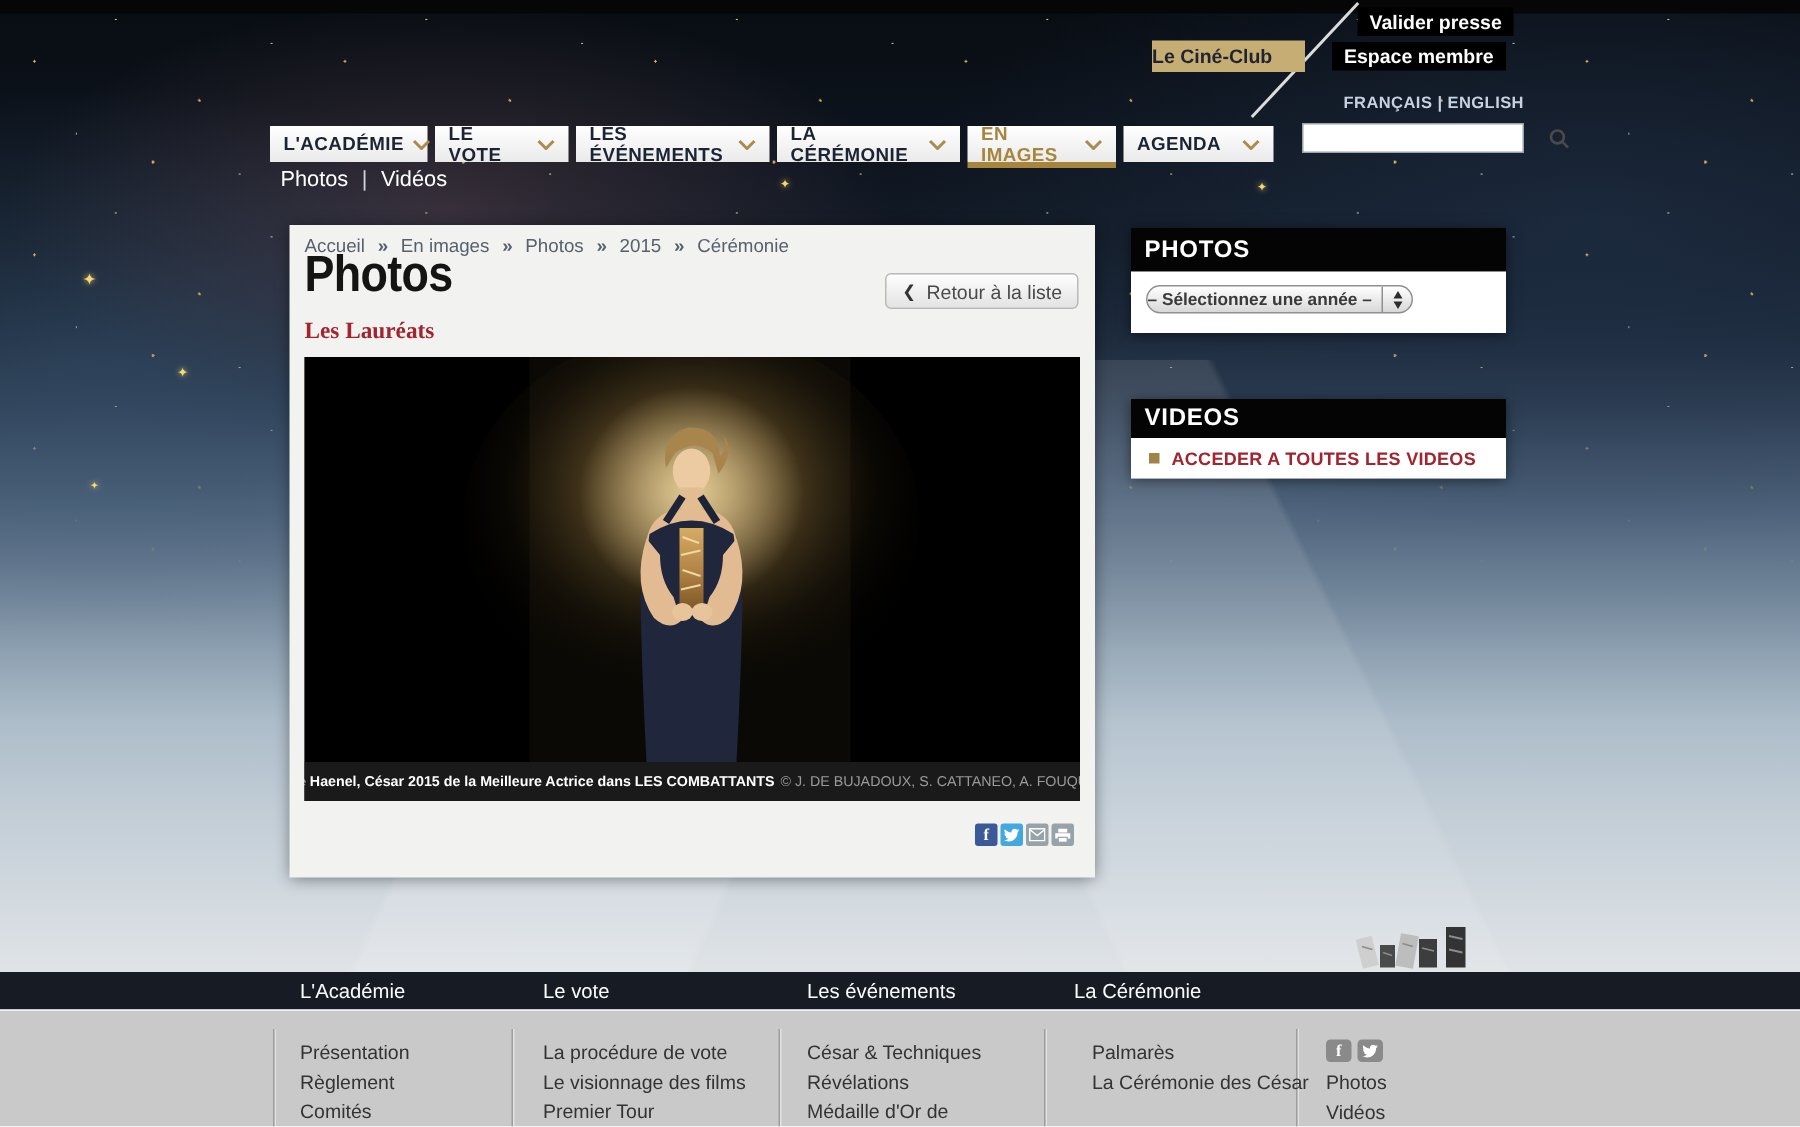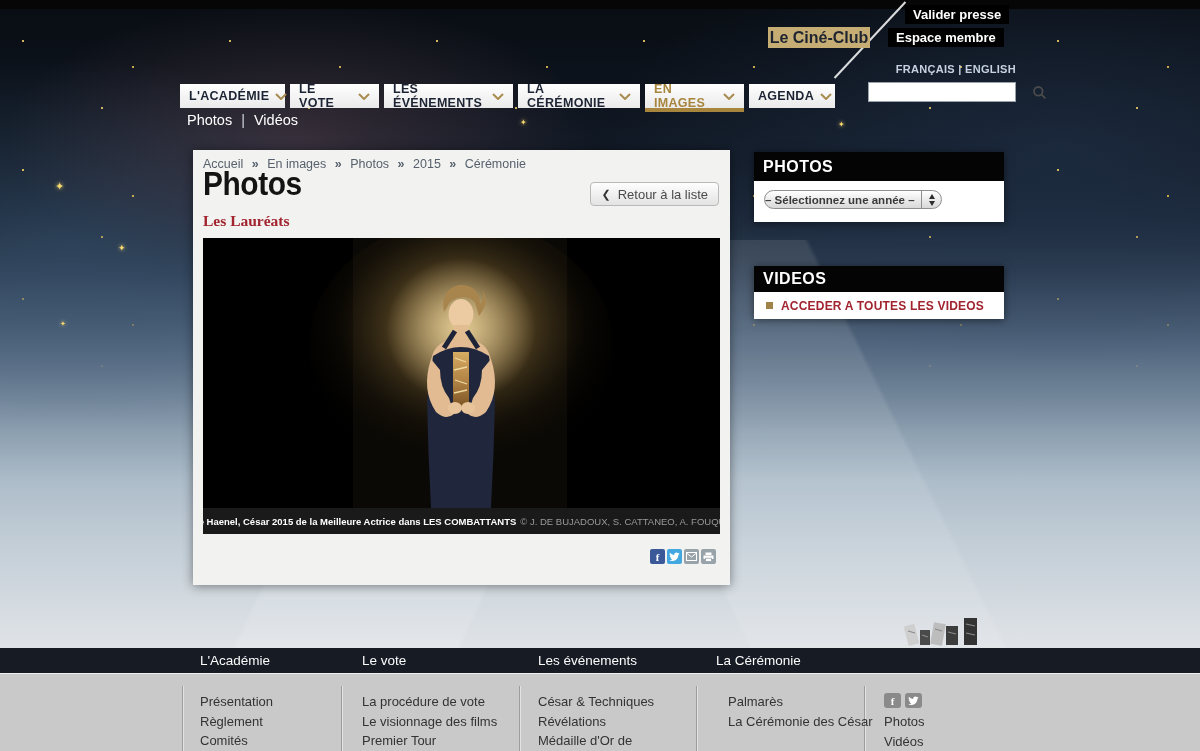--- a/index.html
+++ b/index.html
@@ -33,22 +33,22 @@
   .sparkle{color:#f7d96e;text-shadow:0 0 4px rgba(255,220,120,.9);pointer-events:none;}
   .top-strip{left:0;top:0;width:1200px;height:9px;background:#060606;}
   
   .logo{left:183px;top:11px;display:flex;align-items:flex-start;color:#fff;text-decoration:none;cursor:pointer;}
   .logo-text{margin-left:4px;line-height:1;transform:scaleX(.94);transform-origin:left top;}
   .logo-l1{font-size:21px;font-weight:bold;letter-spacing:.5px;}
   .logo-l2{font-size:9.5px;font-weight:bold;margin-top:2px;letter-spacing:.2px;}
   .logo-l3{font-size:7.3px;font-weight:bold;margin-top:2px;}
   .logo-l4{font-size:13.5px;font-weight:bold;margin-top:2px;letter-spacing:.4px;}
   .black-tab{background:#000;color:#fff;font-weight:bold;font-size:13px;padding:2px 8px;cursor:pointer;}
-  .gold-tab{left:768px;top:27px;width:102px;height:21px;background:#c5ad74;color:#1e2430;font-weight:bold;font-size:16px;
-    text-align:center;line-height:21px;cursor:pointer;}
+  .gold-tab{left:768px;top:27px;width:102px;height:21px;background:#c5ad74;color:#1e2430;font-weight:bold;font-size:13px;
+    text-align:left;line-height:21px;cursor:pointer;}
   .diag-line{left:869px;top:-12px;width:2px;height:104px;background:rgba(255,255,255,.85);transform:rotate(43deg);}
   .langs{right:184px;top:63px;color:#c6d2e2;font-weight:bold;font-size:11px;letter-spacing:.3px;}
   .langs span{cursor:pointer;}
   
   .main-nav{left:180px;top:84px;display:flex;gap:5px;height:24px;}
   .nav-btn{position:relative;display:flex;align-items:center;justify-content:space-between;
     background:linear-gradient(#ffffff,#eaeaea);color:#1c2433;font-weight:bold;font-size:12.5px;
     letter-spacing:.3px;padding:0 9px;box-sizing:border-box;cursor:pointer;}
   .nav-btn svg{flex:0 0 auto;margin-left:6px;}
   .nav-btn.active{color:#a8853c;}
@@ -165,21 +165,21 @@
       <svg width="12" height="7" viewBox="0 0 12 7">
           <polyline points="1,1 6,6 11,1" fill="none" stroke="#a98c4f" stroke-width="2"></polyline>
         </svg>
     </div>
     <div class="nav-btn active" style="width:99px;">
       <span>EN IMAGES</span>
       <svg width="12" height="7" viewBox="0 0 12 7">
           <polyline points="1,1 6,6 11,1" fill="none" stroke="#a98c4f" stroke-width="2"></polyline>
         </svg>
     </div>
-    <div class="nav-btn" style="width:86px;">
+    <div class="nav-btn" style="width:100px;">
       <span>AGENDA</span>
       <svg width="12" height="7" viewBox="0 0 12 7">
           <polyline points="1,1 6,6 11,1" fill="none" stroke="#a98c4f" stroke-width="2"></polyline>
         </svg>
     </div>
   </nav>
 
   <div class="abs search-wrap">
     <input type="text" value="" style="">
     <button class="search-btn">

